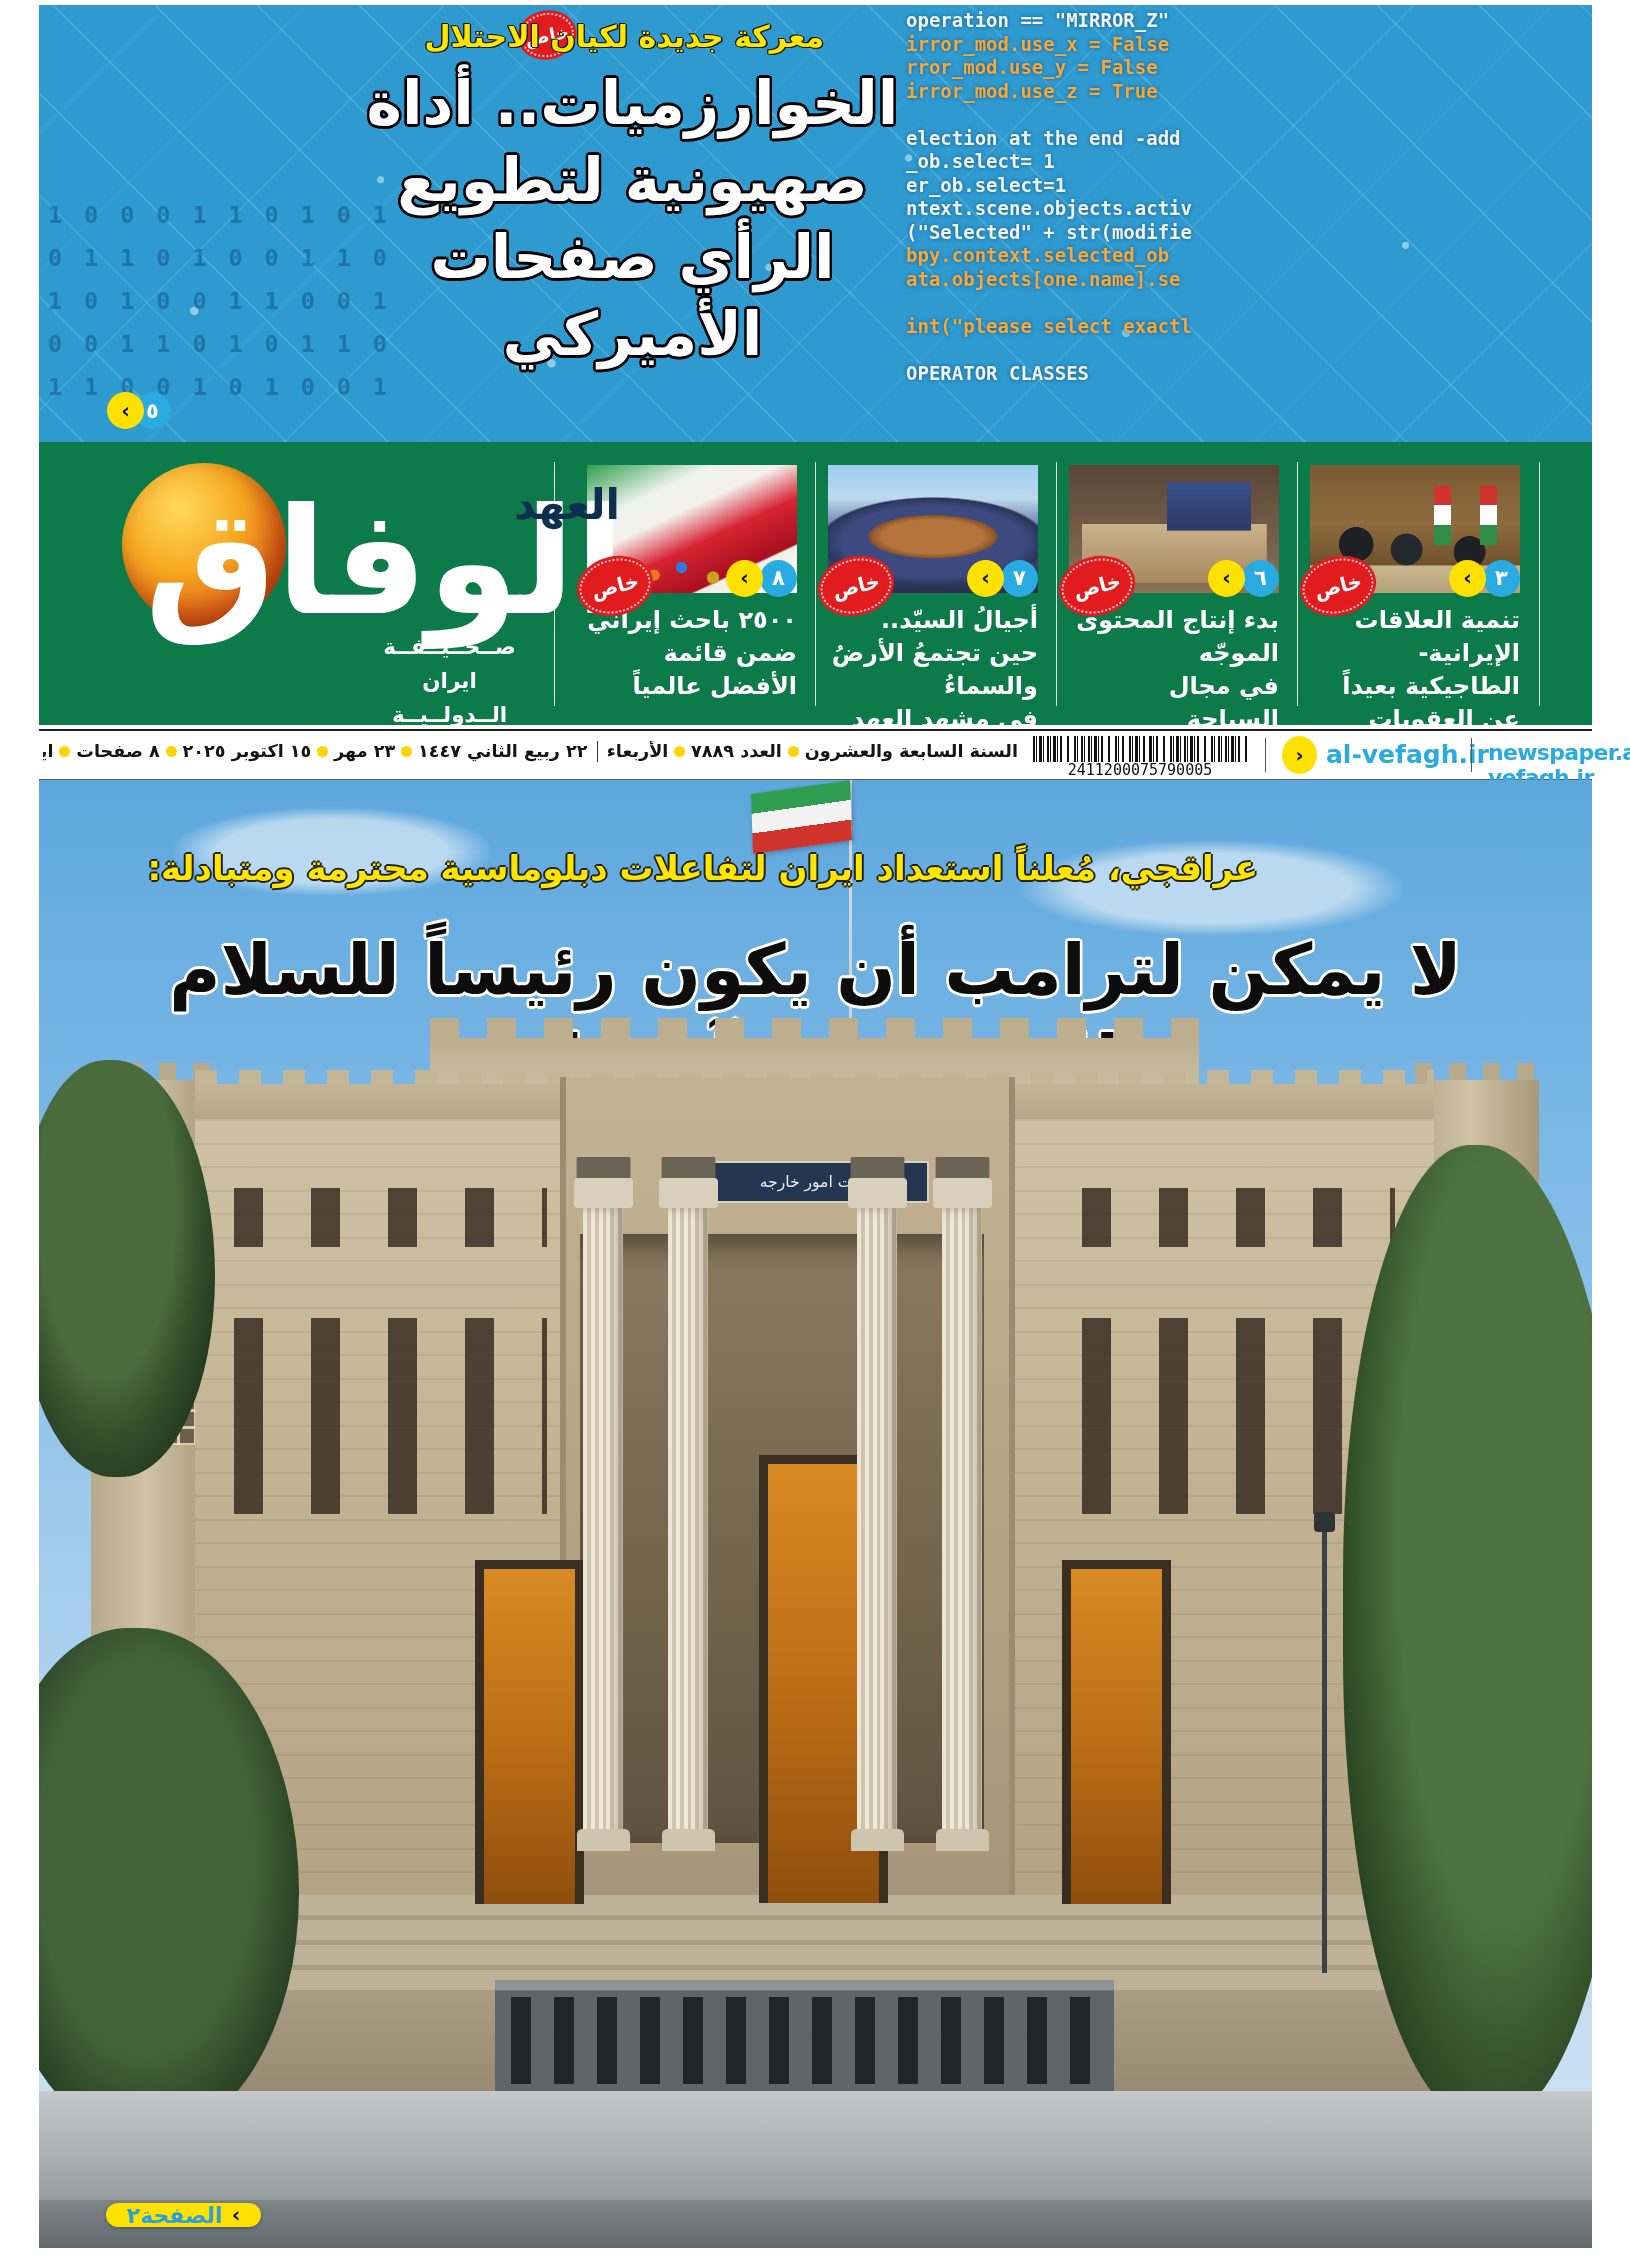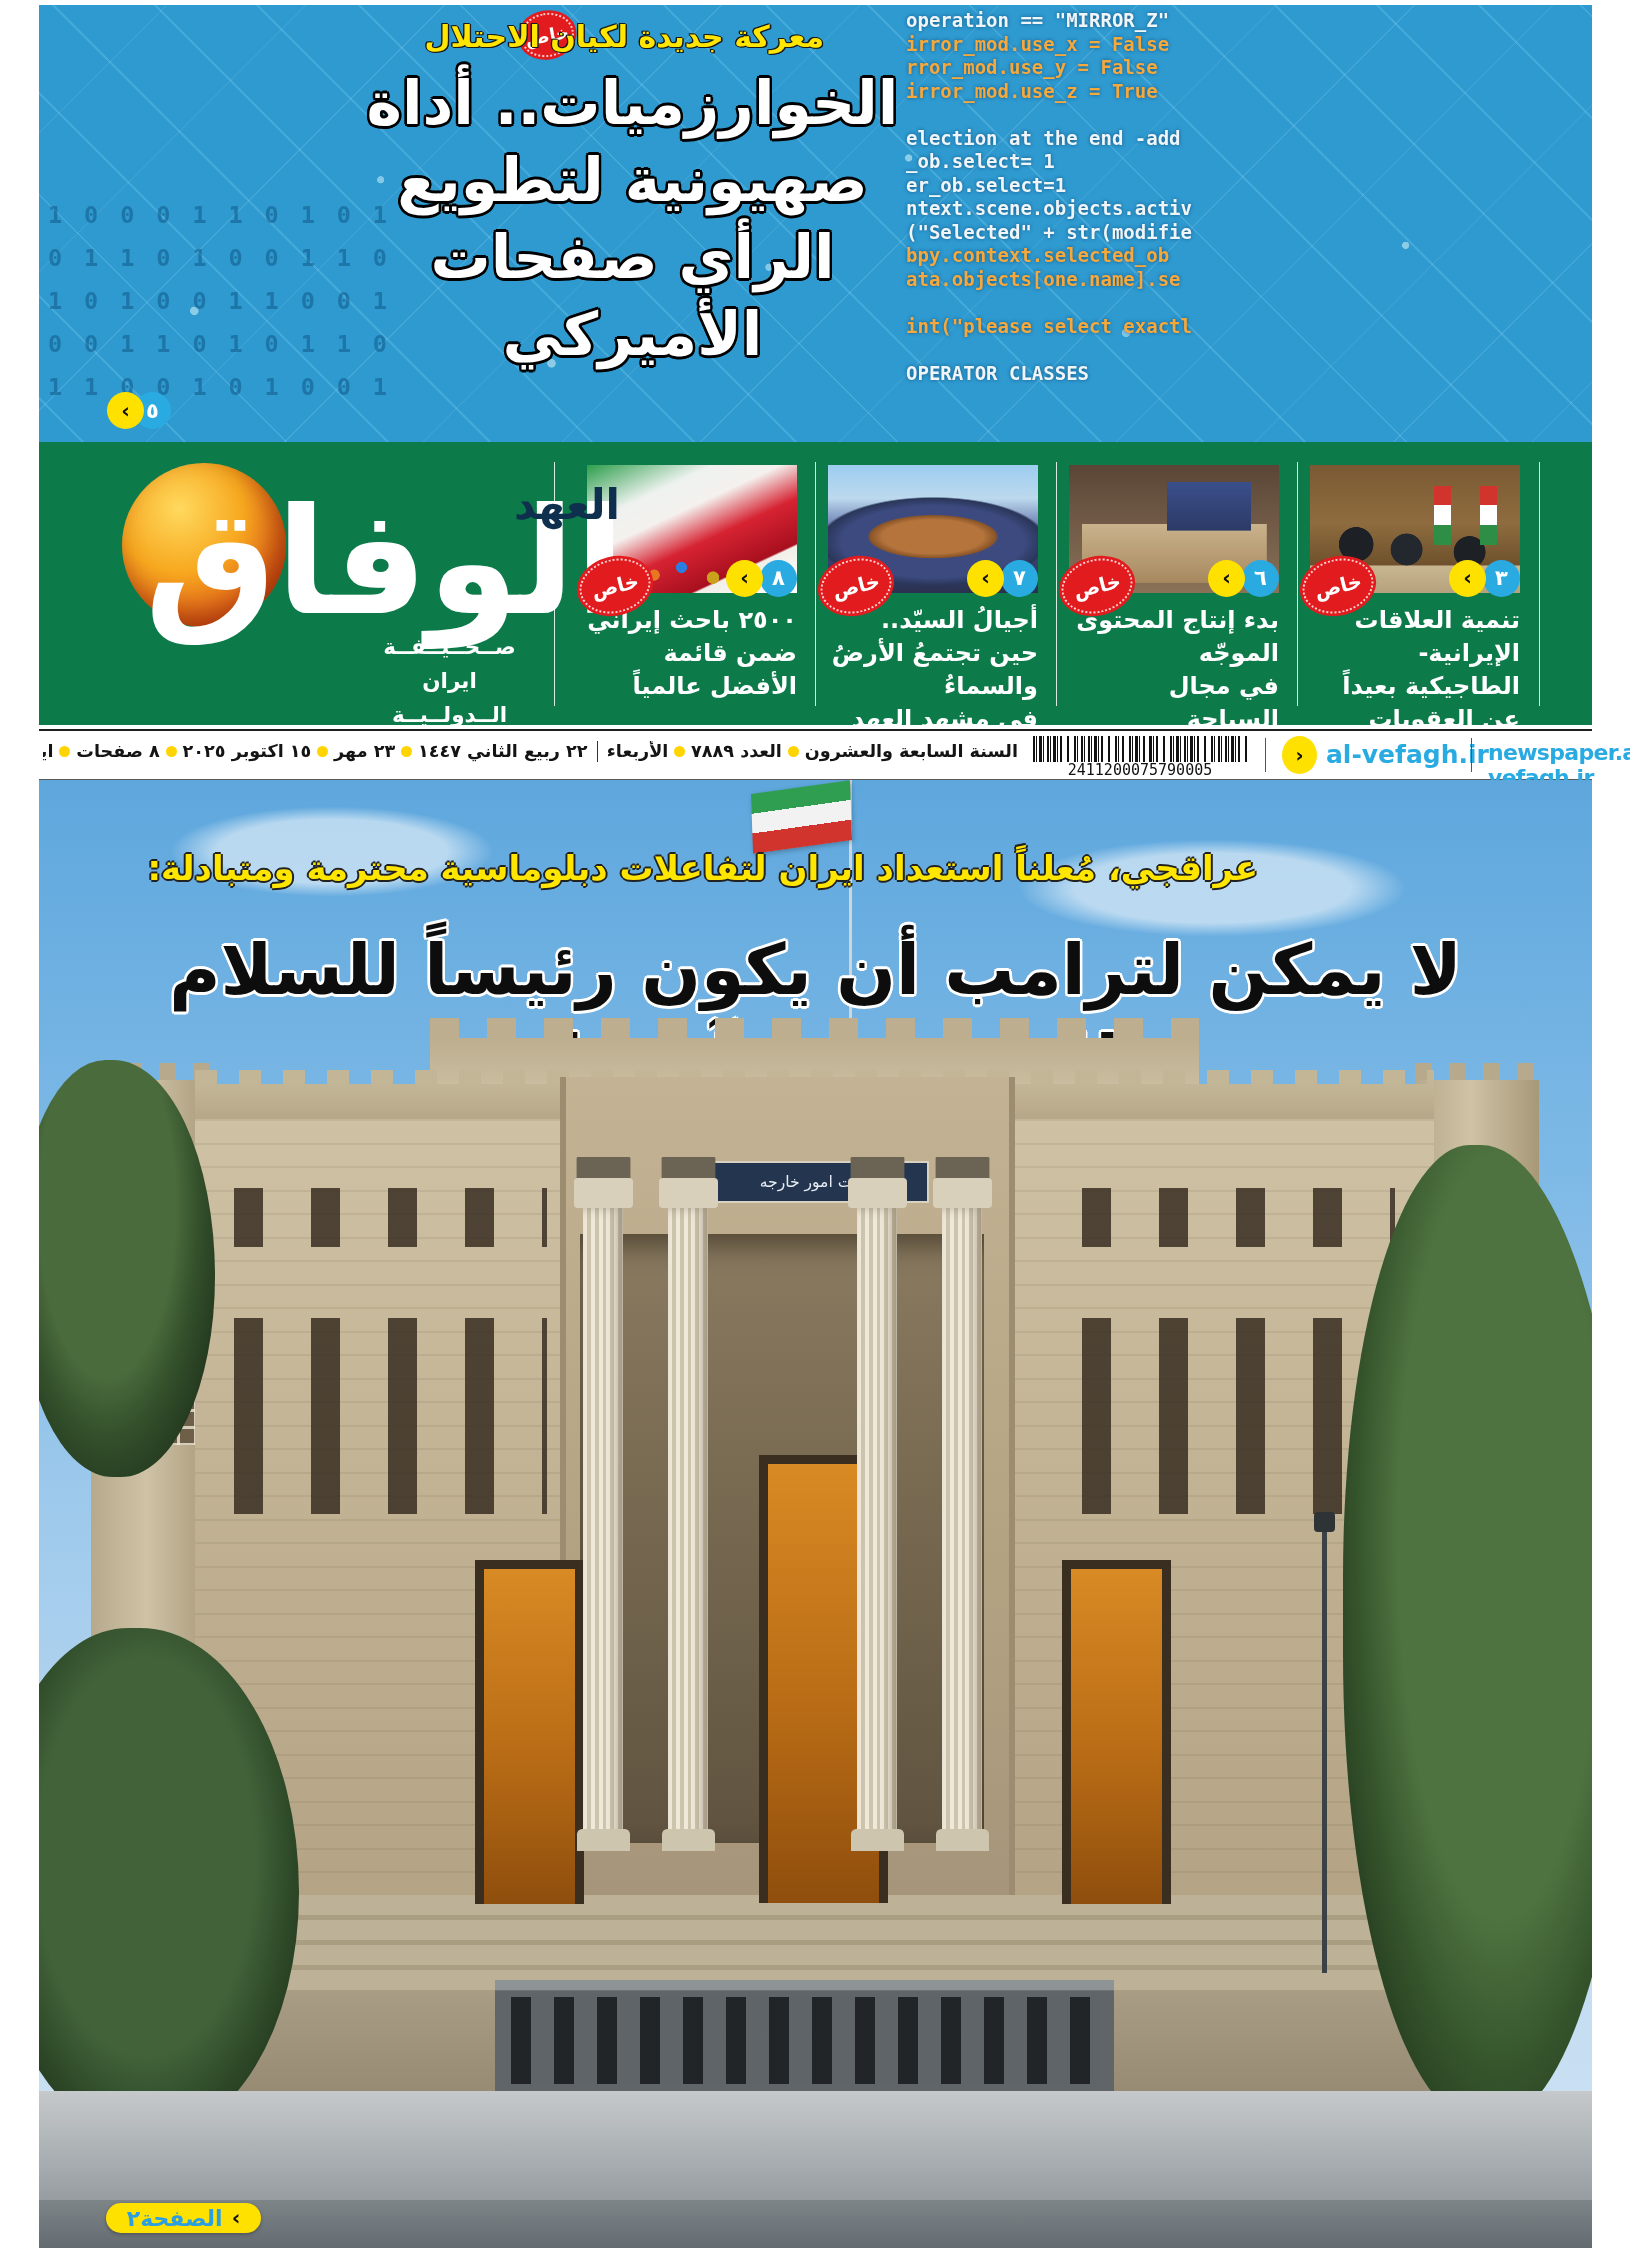--- a/index.html
+++ b/index.html
@@ -179,21 +179,21 @@
   .bush-left{left:-46px;top:848px;width:306px;height:509px;
     background:radial-gradient(ellipse at 50% 45%,#42633a 0 50%,#2d4827 68%,#1f331c 84%,transparent 88%);}
   .tree-right{left:1304px;top:365px;width:287px;height:978px;
     background:radial-gradient(ellipse at 55% 40%,#4e7340 0 46%,#36552c 64%,#233a1e 82%,transparent 86%);}
   .lamp{left:1283px;top:750px;width:5.2px;height:443px;background:#3b4144;z-index:5;}
   .lamp::before{content:"";position:absolute;left:-7.8px;top:-18px;width:21px;height:19.6px;background:#2e3336;border-radius:3.9px;}
   .pavement{left:0;top:1311px;width:1553px;height:117px;
     background:linear-gradient(180deg,#c6c9cb 0%,#aab0b3 55%,#93999d 100%);z-index:6;}
   .pavement-dark{left:0;top:1420px;width:1553px;height:48px;
     background:linear-gradient(180deg,#7d8589 0%,#636b70 100%);z-index:6;}
-  .page-tab{left:67px;top:1423px;width:155px;height:30px;background:#ffe100;border-radius:22px;
+  .page-tab{left:67px;top:1423px;width:155px;height:24px;background:#ffe100;border-radius:22px;
     display:flex;align-items:center;justify-content:center;gap:9px;z-index:8;
     box-shadow:0 1.3px 3.9px rgba(0,0,0,.3);}
   .page-tab .label{color:#2b9fe0;font-size:22px;font-weight:bold;}
   .page-tab .chev{color:#111;font-size:21px;font-weight:bold;}
 </style>
 </head>
 <body>
 
 <div class="page">
 

